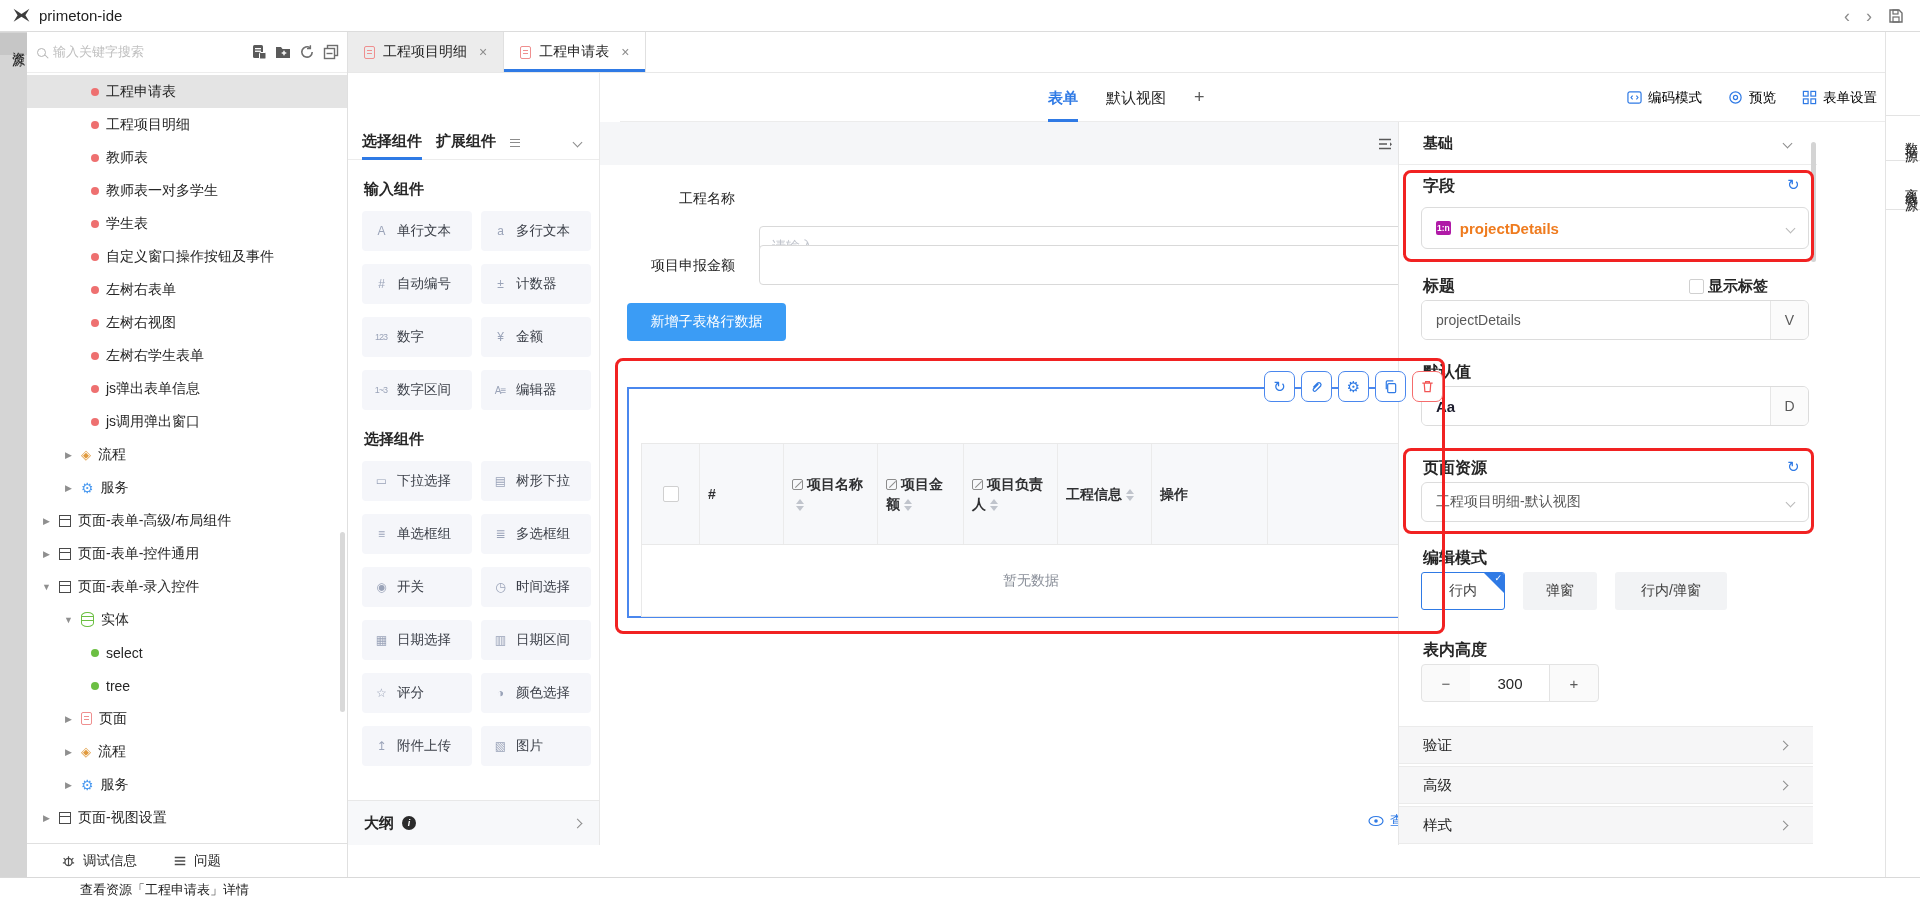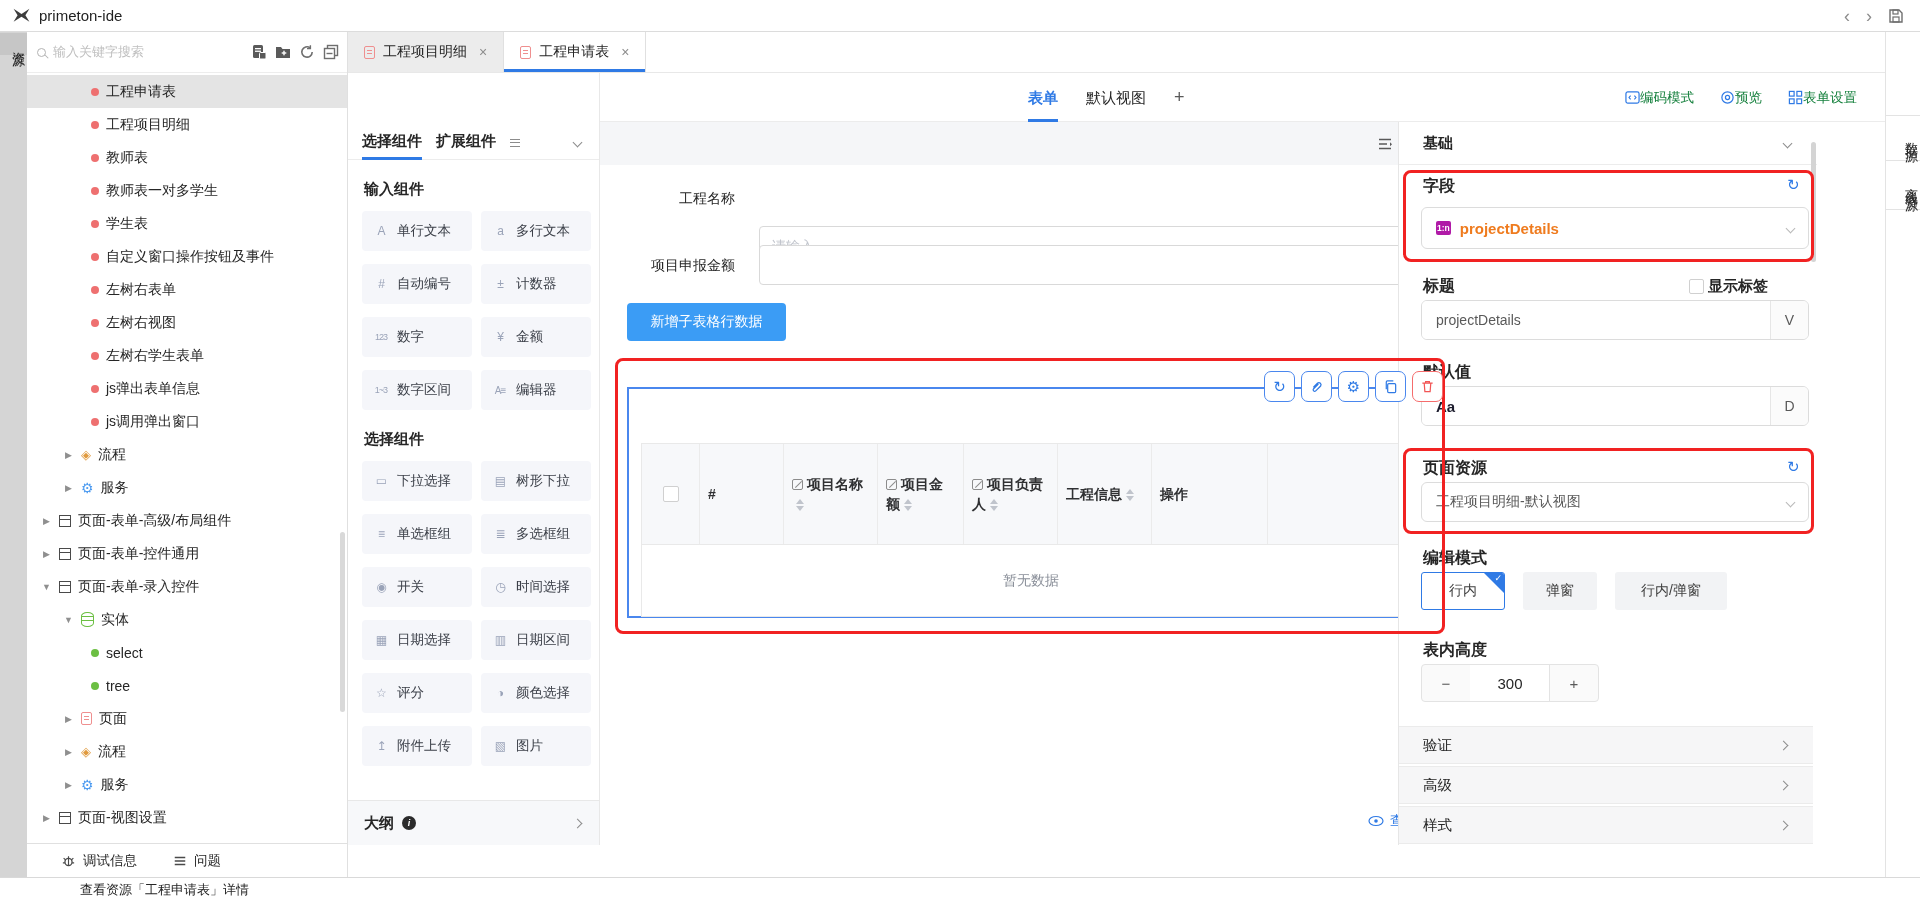--- a/index.html
+++ b/index.html
@@ -62,27 +62,27 @@
 .psec{font-size:15px;font-weight:bold;color:#262626;margin:20px 0 12px 16px}
 .pgrid{display:grid;grid-template-columns:110px 110px;gap:13px 9px;margin-left:14px}
 .pitem{height:40px;background:#f5f6fa;border-radius:4px;display:flex;align-items:center;gap:7px;padding-left:10px;cursor:grab}
 .picon{min-width:18px;text-align:center;color:#9aa3b8;font-size:12px;letter-spacing:-1px}
 .plabel{font-size:13.5px;color:#3c4049}
 .outline-row{position:absolute;left:0;bottom:0;width:100%;height:45px;background:#f7f8fa;border-top:1px solid #e8e8e8;display:flex;align-items:center;padding:0 18px 0 16px}
 .outline-row .t{font-size:15px;font-weight:bold;margin-right:8px}
 .info-dot{width:14px;height:14px;border-radius:50%;background:#2b2b2b;color:#fff;font-size:9px;font-weight:bold;display:flex;align-items:center;justify-content:center;font-style:italic}
 .outline-row .chev{margin-left:auto}
 
-.canvas-header{position:absolute;left:600px;top:73px;width:1285px;height:49px;background:#fff;border-bottom:1px solid #ececec}
+.canvas-header{position:absolute;left:620px;top:73px;width:1285px;height:49px;background:#fff;border-bottom:1px solid #ececec}
 .view-tabs{position:absolute;left:428px;top:0;height:49px;display:flex;align-items:center;gap:28px}
 .vtab2{font-size:15px;color:#262626;height:49px;line-height:49px;cursor:pointer}
 .vtab2.on{color:#2f7ae5;font-weight:bold;border-bottom:3px solid #2f7ae5}
 .vtab2.plus{font-size:18px;color:#595959}
 .hdr-actions{position:absolute;right:28px;top:0;height:49px;display:flex;align-items:center;gap:26px}
-.hact{display:flex;align-items:center;color:#15803d;font-size:13.5px;cursor:pointer}
+.hact{display:flex;align-items:center;gap:6px;color:#000000;font-size:13.5px;cursor:pointer}
 
 .canvas{position:absolute;left:600px;top:122px;width:866px;height:723px;background:#fff}
 .canvas-toolbar{height:43px;background:#f5f6f8;display:flex;align-items:center;justify-content:flex-end;gap:16px;padding-right:14px;color:#595959;font-size:16px}
 .canvas-toolbar span{cursor:pointer}
 .flabel{position:absolute;font-size:14px;color:#262626;line-height:40px;text-align:right}
 .finput{position:absolute;height:40px;border:1px solid #d9d9d9;border-radius:4px;background:#fff;font-size:14px;color:#262626;padding:0 12px;outline:none;font-family:inherit}
 .finput::placeholder{color:#c0c4cc}
 .btn-addrow{position:absolute;left:27px;top:181px;width:159px;height:38px;background:#3b9cf5;color:#fff;font-size:14px;border:none;border-radius:4px;cursor:pointer;font-family:inherit}
 .redbox{position:absolute;border:3px solid #f12222;border-radius:8px;pointer-events:none;z-index:40}
 .widget{position:absolute;left:27px;top:265px;width:808px;height:231px;border:2px solid #4a87ee;background:#fff}

